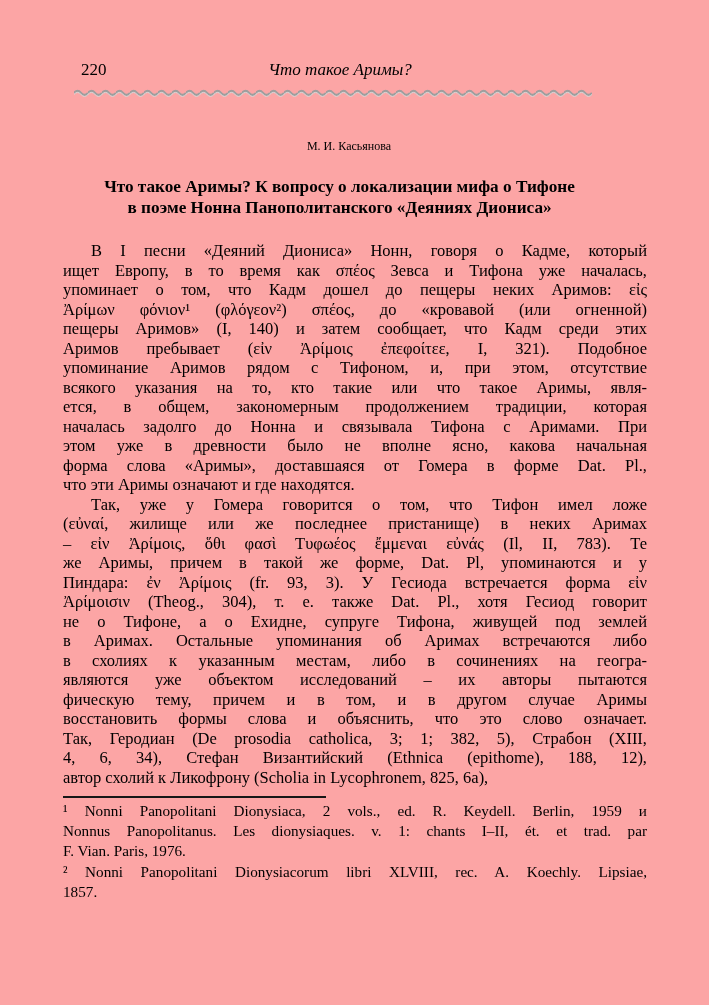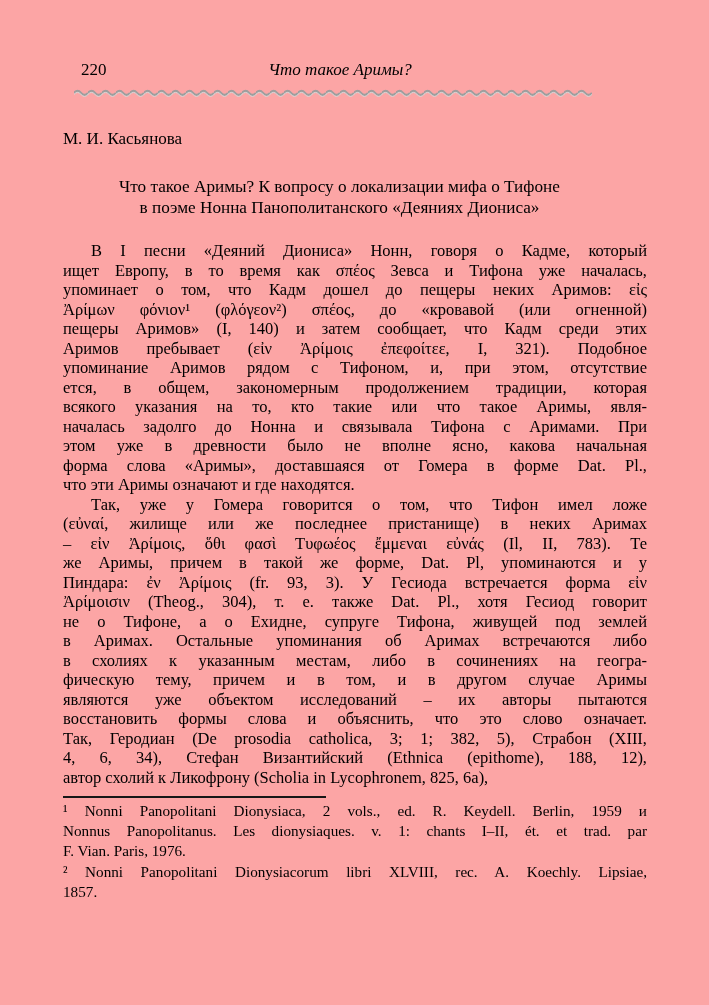--- a/index.html
+++ b/index.html
@@ -26,32 +26,32 @@
     font-style: italic;
     white-space: nowrap;
   }
   .wave {
     position: absolute;
     left: 74px; top: 84px;
     width: 518px; height: 10px;
   }
   .author {
     position: absolute;
-    left: 63px; top: 129px;
+    left: 63px; top: 139px;
     width: 572px;
-    text-align: left;
-    font-size: 17px;
+    text-align: center;
+    font-size: 12px;
   }
   .title {
     position: absolute;
     left: 86px; top: 176px;
     width: 507px;
     margin: 0;
     text-align: center;
-    font-weight: normal;
+    font-weight: bold;
     font-size: 17.2px;
     line-height: 21px;
   }
   .bodytext {
     position: absolute;
     left: 63px; top: 241px;
     width: 584px;
     font-size: 16.5px;
     line-height: 19.5px;
   }
@@ -106,39 +106,39 @@
 
   <div class="bodytext" id="body-container">
       <div>
         <div class="line first">В I песни «Деяний Диониса» Нонн, говоря о Кадме, который</div>
         <div class="line">ищет Европу, в то время как σπέος Зевса и Тифона уже началась,</div>
         <div class="line">упоминает о том, что Кадм дошел до пещеры неких Аримов: εἰς</div>
         <div class="line">Ἀρίμων φόνιον¹ (φλόγεον²) σπέος, до «кровавой (или огненной)</div>
         <div class="line">пещеры Аримов» (I, 140) и затем сообщает, что Кадм среди этих</div>
         <div class="line">Аримов пребывает (εἰν Ἀρίμοις ἐπεφοίτεε, I, 321). Подобное</div>
         <div class="line">упоминание Аримов рядом с Тифоном, и, при этом, отсутствие</div>
+        <div class="line">всякого указания на то, кто такие или что такое Аримы, явля-</div>
         <div class="line">ется, в общем, закономерным продолжением традиции, которая</div>
-        <div class="line">всякого указания на то, кто такие или что такое Аримы, явля-</div>
         <div class="line">началась задолго до Нонна и связывала Тифона с Аримами. При</div>
         <div class="line">этом уже в древности было не вполне ясно, какова начальная</div>
         <div class="line">форма слова «Аримы», доставшаяся от Гомера в форме Dat. Pl.,</div>
         <div class="line last">что эти Аримы означают и где находятся.</div>
       </div>
       <div>
         <div class="line first">Так, уже у Гомера говорится о том, что Тифон имел ложе</div>
         <div class="line">(εὐναί, жилище или же последнее пристанище) в неких Аримах</div>
         <div class="line">– εἰν Ἀρίμοις, ὅθι φασὶ Τυφωέος ἔμμεναι εὐνάς (Il, II, 783). Те</div>
         <div class="line">же Аримы, причем в такой же форме, Dat. Pl, упоминаются и у</div>
         <div class="line">Пиндара: ἐν Ἀρίμοις (fr. 93, 3). У Гесиода встречается форма εἰν</div>
         <div class="line">Ἀρίμοισιν (Theog., 304), т. е. также Dat. Pl., хотя Гесиод говорит</div>
         <div class="line">не о Тифоне, а о Ехидне, супруге Тифона, живущей под землей</div>
         <div class="line">в Аримах. Остальные упоминания об Аримах встречаются либо</div>
         <div class="line">в схолиях к указанным местам, либо в сочинениях на геогра-</div>
+        <div class="line">являются уже объектом исследований – их авторы пытаются</div>
         <div class="line">фическую тему, причем и в том, и в другом случае Аримы</div>
-        <div class="line">являются уже объектом исследований – их авторы пытаются</div>
         <div class="line">восстановить формы слова и объяснить, что это слово означает.</div>
         <div class="line">Так, Геродиан (De prosodia catholica, 3; 1; 382, 5), Страбон (XIII,</div>
         <div class="line">4, 6, 34), Стефан Византийский (Ethnica (epithome), 188, 12),</div>
         <div class="line last">автор схолий к Ликофрону (Scholia in Lycophronem, 825, 6a),</div>
       </div>
     </div>
 
   <div class="fnsep"></div>
 
   <div class="footnotes" id="footnotes-container">

